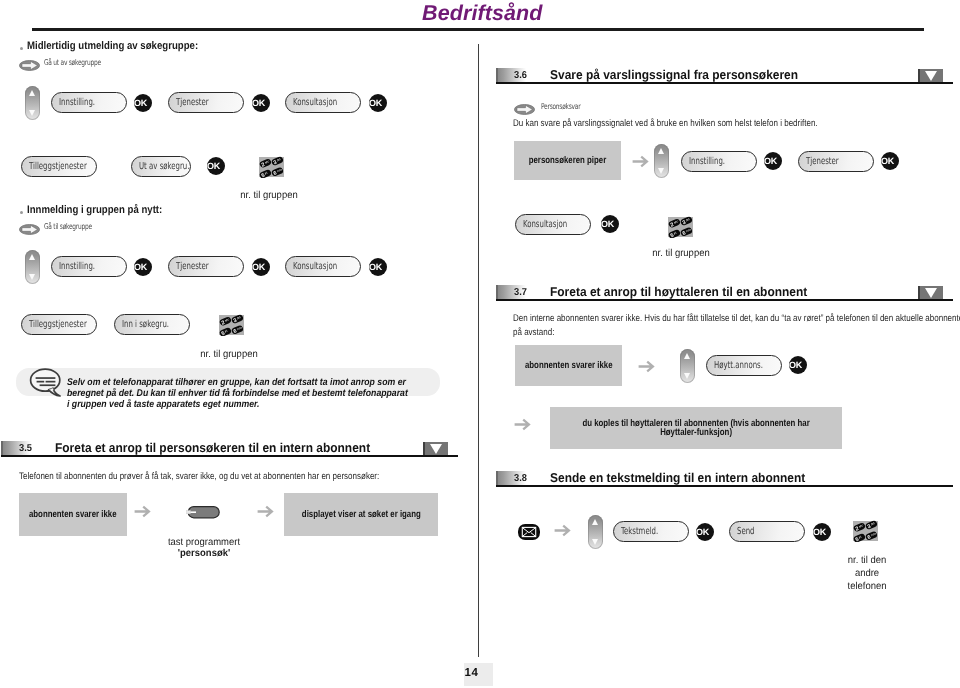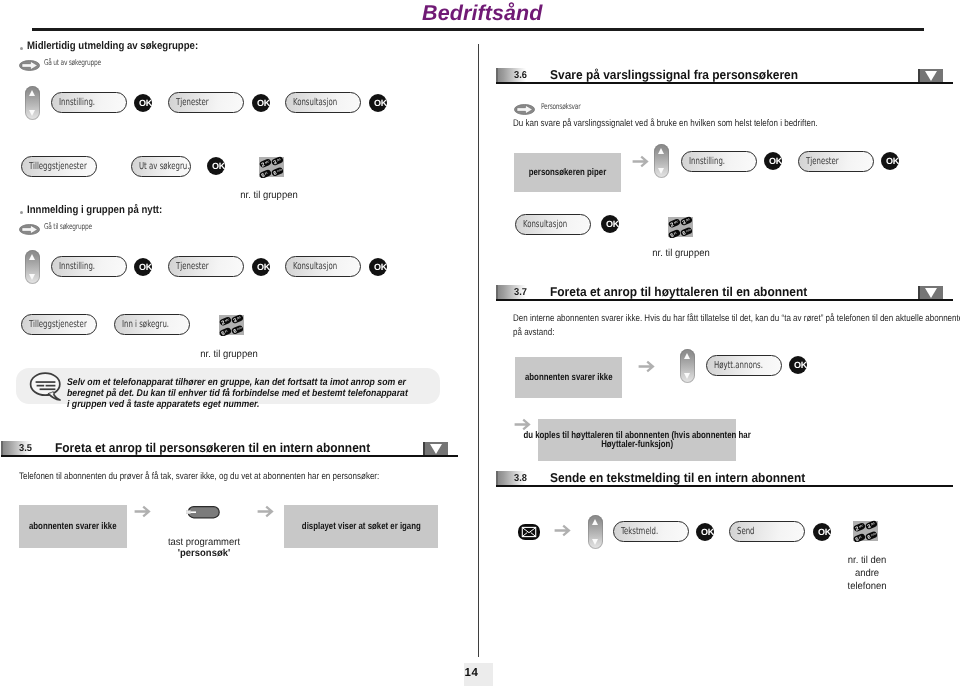--- a/index.html
+++ b/index.html
@@ -50,25 +50,25 @@
 
   
   .disp{position:absolute;height:21px;border:1.3px solid #2a2a2a;border-radius:11px;
         background:linear-gradient(100deg,#d2d2d2 0%,#dcdcdc 18%,#e9e9e9 42%,#f4f4f4 66%,#fafafa 100%);
         box-sizing:border-box;}
   .disp span{position:absolute;left:7px;top:4.2px;font-family:"DejaVu Sans Condensed","DejaVu Sans",sans-serif;font-size:8.8px;
              color:#3b3b3b;white-space:nowrap;letter-spacing:0px;transform:scaleX(.88) scaleY(1.1);transform-origin:left top;}
 
   
   .ok{position:absolute;width:18px;height:18px;border-radius:50%;background:#121212;}
-  .ok span{position:absolute;left:0;top:0;width:18px;height:18px;line-height:18px;text-align:right;
+  .ok span{position:absolute;left:0;top:0;width:18px;height:18px;line-height:18px;text-align:left;
            font-family:"Liberation Sans",sans-serif;font-weight:bold;font-size:9px;color:#fff;letter-spacing:-.3px;}
 
   
-  .gbox{position:absolute;background:#c8c8c8;display:flex;align-items:center;justify-content:center;text-align:center;overflow:visible;margin-top:12px;}
+  .gbox{position:absolute;background:#c8c8c8;display:flex;align-items:center;justify-content:center;text-align:center;overflow:visible;}
   .gbox span{font-weight:bold;font-size:9.8px;color:#131313;line-height:9.5px;white-space:nowrap;
              transform:scaleX(.80);display:inline-block;}
   .gbox span.wrap{white-space:pre;width:max-content;}
 
   
   .arrow{position:absolute;}
 
   
   .keypad{position:absolute;width:28px;height:24px;}
 
@@ -229,21 +229,21 @@
       <text x="5.4" y="3.5" font-family="Liberation Sans, sans-serif" font-size="2.9" fill="#fff">jkl</text>
     </g>
         <g transform="translate(12.6 13.6) rotate(-22 5.8 3.2)">
       <rect x="0" y="0" width="11.6" height="6.4" rx="3.2" fill="#090909"></rect>
       <text x="1.7" y="5.3" font-family="Liberation Sans, sans-serif" font-size="5.4" font-weight="bold" fill="#fff">6</text>
       <text x="5.4" y="3.5" font-family="Liberation Sans, sans-serif" font-size="2.9" fill="#fff">mno</text>
     </g>
 </svg></div>
   <div class="cap" style="left:179px;top:348px;width:100px;">nr. til gruppen</div>
 
-  <div class="note" style="left:16px;top:368px;width:400px;height:36px;padding-left:24px;">
+  <div class="note" style="left:16px;top:368px;width:400px;height:28px;padding-left:24px;">
     <div class="noteicon"><svg width="34" height="30" viewBox="0 0 34 30">
   <ellipse cx="16.2" cy="13.2" rx="14.6" ry="11" fill="#f6f6f6" stroke="#3d3d3d" stroke-width="1.7"></ellipse>
   <path d="M19.6 22.8 C22.8 26.2 26.4 28.3 31 29 C27 27 24.6 24.5 24 21.2 Z" fill="#f6f6f6" stroke="#3d3d3d" stroke-width="1.7" stroke-linejoin="round"></path>
   <path d="M19.8 22.3 L24.2 21.3 L24.4 23.6 Z" fill="#f6f6f6"></path>
   <rect x="6.6" y="10.2" width="19.8" height="1.7" fill="#3d3d3d"></rect>
   <rect x="7.6" y="13.8" width="7.6" height="1.7" fill="#3d3d3d"></rect>
   <rect x="16.6" y="13.8" width="9.8" height="1.7" fill="#3d3d3d"></rect>
   <rect x="10.6" y="17.4" width="15.8" height="1.7" fill="#3d3d3d"></rect>
 </svg></div>
     <p style="left:51px;top:9px;width:389px;">Selv om et telefonapparat tilhører en gruppe, kan det fortsatt ta imot anrop som er beregnet på det. Du kan til enhver tid få forbindelse med et bestemt telefonapparat i gruppen ved å taste apparatets eget nummer.</p>
@@ -389,21 +389,21 @@
       <span>Høytt.annons.</span>
     </div>
   <div class="ok" style="left:789px;top:356px;">
       <span>OK</span>
     </div>
   <div class="arrow" style="left:514px;top:418px;">
     <svg width="17" height="13" viewBox="0 0 17 13">
         <path d="M0.6 6.5 L14.4 6.5 M9.2 1.6 L14.9 6.5 L9.2 11.4" fill="none" stroke="#b0b0b0" stroke-width="2.3" stroke-linecap="butt" stroke-linejoin="miter"></path>
       </svg>
   </div>
-  <div class="gbox" style="left:538px;top:407px;width:198px;height:42px;">
+  <div class="gbox" style="left:550px;top:407px;width:292px;height:42px;">
       <span class="wrap">du koples til høyttaleren til abonnenten (hvis abonnenten har
 Høyttaler-funksjon)</span>
     </div>
 
   <div class="sec" style="left:496px;top:471px;width:457px;">
     <div class="numbox">
         <i></i>
       </div>
     <div class="num" style="left:18px;top:2px;">3.8</div>
     <div class="title" style="left:54px;top:-1px;">Sende en tekstmelding til en intern abonnent</div>

